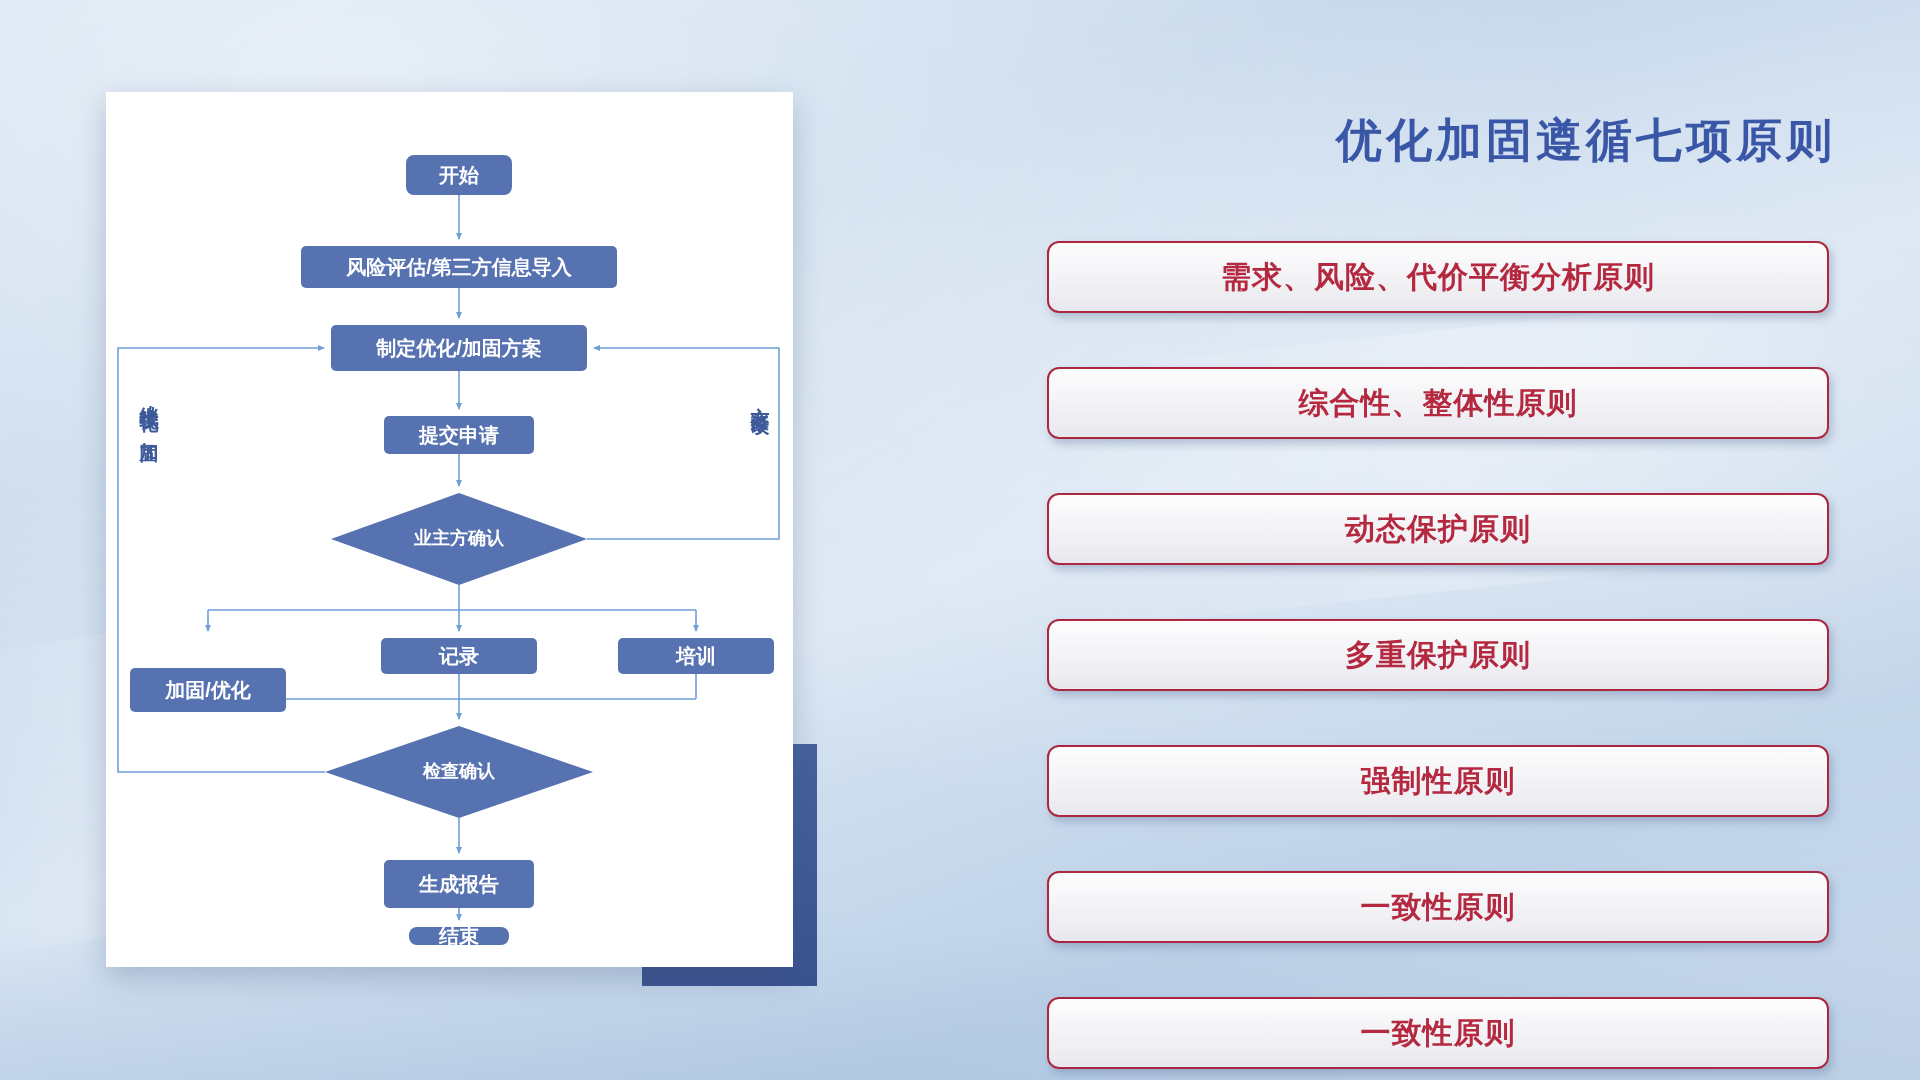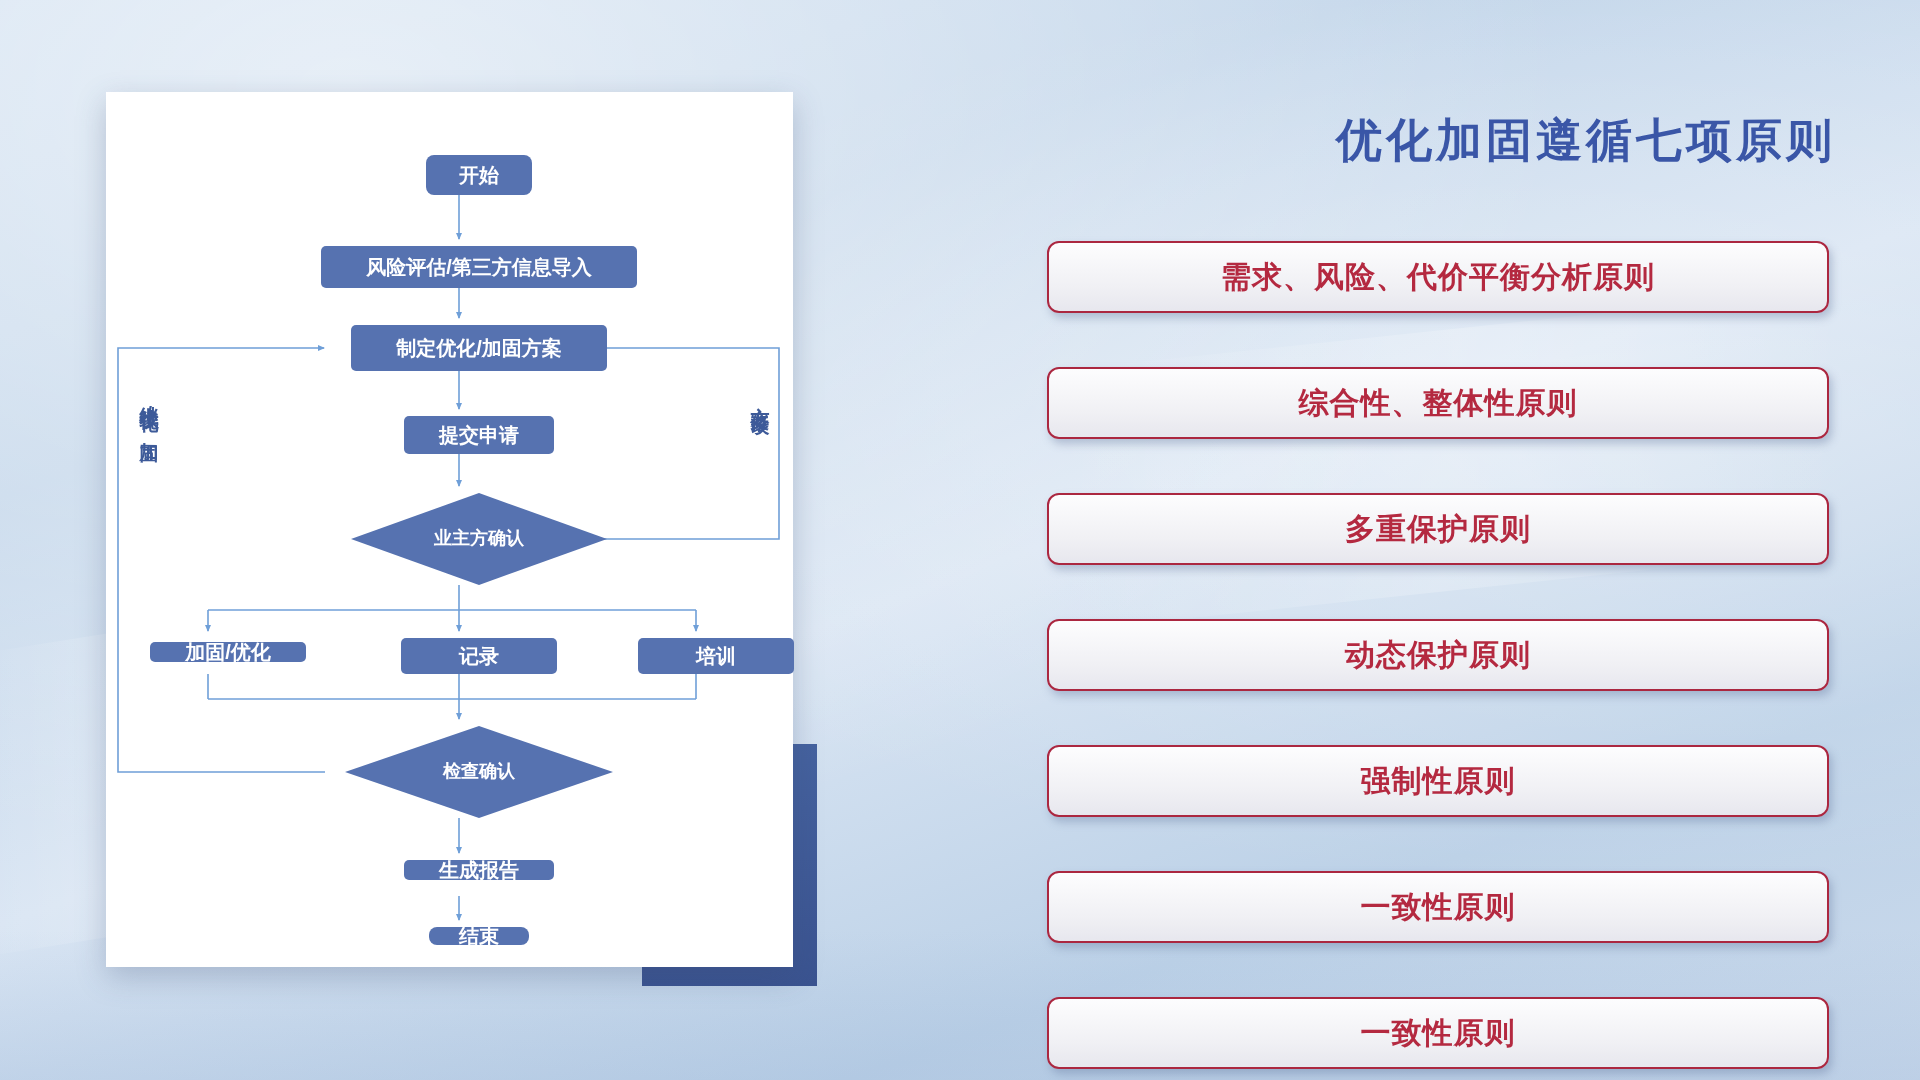--- a/index.html
+++ b/index.html
@@ -40,40 +40,40 @@
   .card {
     position:absolute; left:106px; top:92px; width:687px; height:875px;
     background:#ffffff; z-index:2;
     box-shadow:0 10px 28px rgba(60,80,120,0.28);
   }
   .connectors { position:absolute; left:0; top:0; width:687px; height:875px; }
 
   .node {
     position:absolute; display:flex; align-items:center; justify-content:center;
     background:#5672b0; color:#ffffff; font-weight:700; font-size:20px;
-    text-align:center; line-height:1.1; z-index:3;margin-left:20px;
+    text-align:center; line-height:1.1; z-index:3;
   }
   .node.rounded { border-radius:8px; }
   .node.process { border-radius:5px;text-align:right; }
   .node.diamond {
     background:#5672b0;
     clip-path:polygon(50% 0, 100% 50%, 50% 100%, 0 50%);
     font-size:18px;
   }
 
   .n-start  { left:300px; top:63px;  width:106px; height:40px; }
   .n-risk   { left:195px; top:154px; width:316px; height:42px; }
   .n-plan   { left:225px; top:233px; width:256px; height:46px; }
   .n-submit { left:278px; top:324px; width:150px; height:38px; }
   .n-owner  { left:225px; top:401px; width:256px; height:92px; }
-  .n-b1     { left:24px;  top:550px; width:156px; height:20px; }
+  .n-b1     { left:24px;  top:576px; width:156px; height:44px; }
   .n-b2     { left:275px; top:546px; width:156px; height:36px; }
   .n-b3     { left:512px; top:546px; width:156px; height:36px; }
   .n-check  { left:219px; top:634px; width:268px; height:92px; }
-  .n-report { left:278px; top:768px; width:150px; height:20px; }
+  .n-report { left:278px; top:768px; width:150px; height:48px; }
   .n-end    { left:303px; top:835px; width:100px; height:18px; border-radius:10px; }
 
   .vlabel {
     position:absolute; writing-mode:vertical-rl; text-orientation:upright;
     font-weight:700; font-size:19px; color:#3d5a99; letter-spacing:3px;
     z-index:3;
   }
   .vlabel.left  { left:30px;  top:298px; height:170px; }
   .vlabel.right { left:641px; top:300px; height:110px; }
 
@@ -150,20 +150,20 @@
 
     <div class="vlabel left">继续优化/加固</div>
     <div class="vlabel right">方案修改</div>
   </div>
 
   <h1 class="title">优化加固遵循七项原则</h1>
 
   <div class="principles">
     <div class="principle">需求、风险、代价平衡分析原则</div>
     <div class="principle">综合性、整体性原则</div>
+    <div class="principle">动态保护原则</div>
     <div class="principle">多重保护原则</div>
-    <div class="principle">动态保护原则</div>
     <div class="principle">强制性原则</div>
     <div class="principle">一致性原则</div>
     <div class="principle">一致性原则</div>
   </div>
 
 </div>
 
 </body></html>

